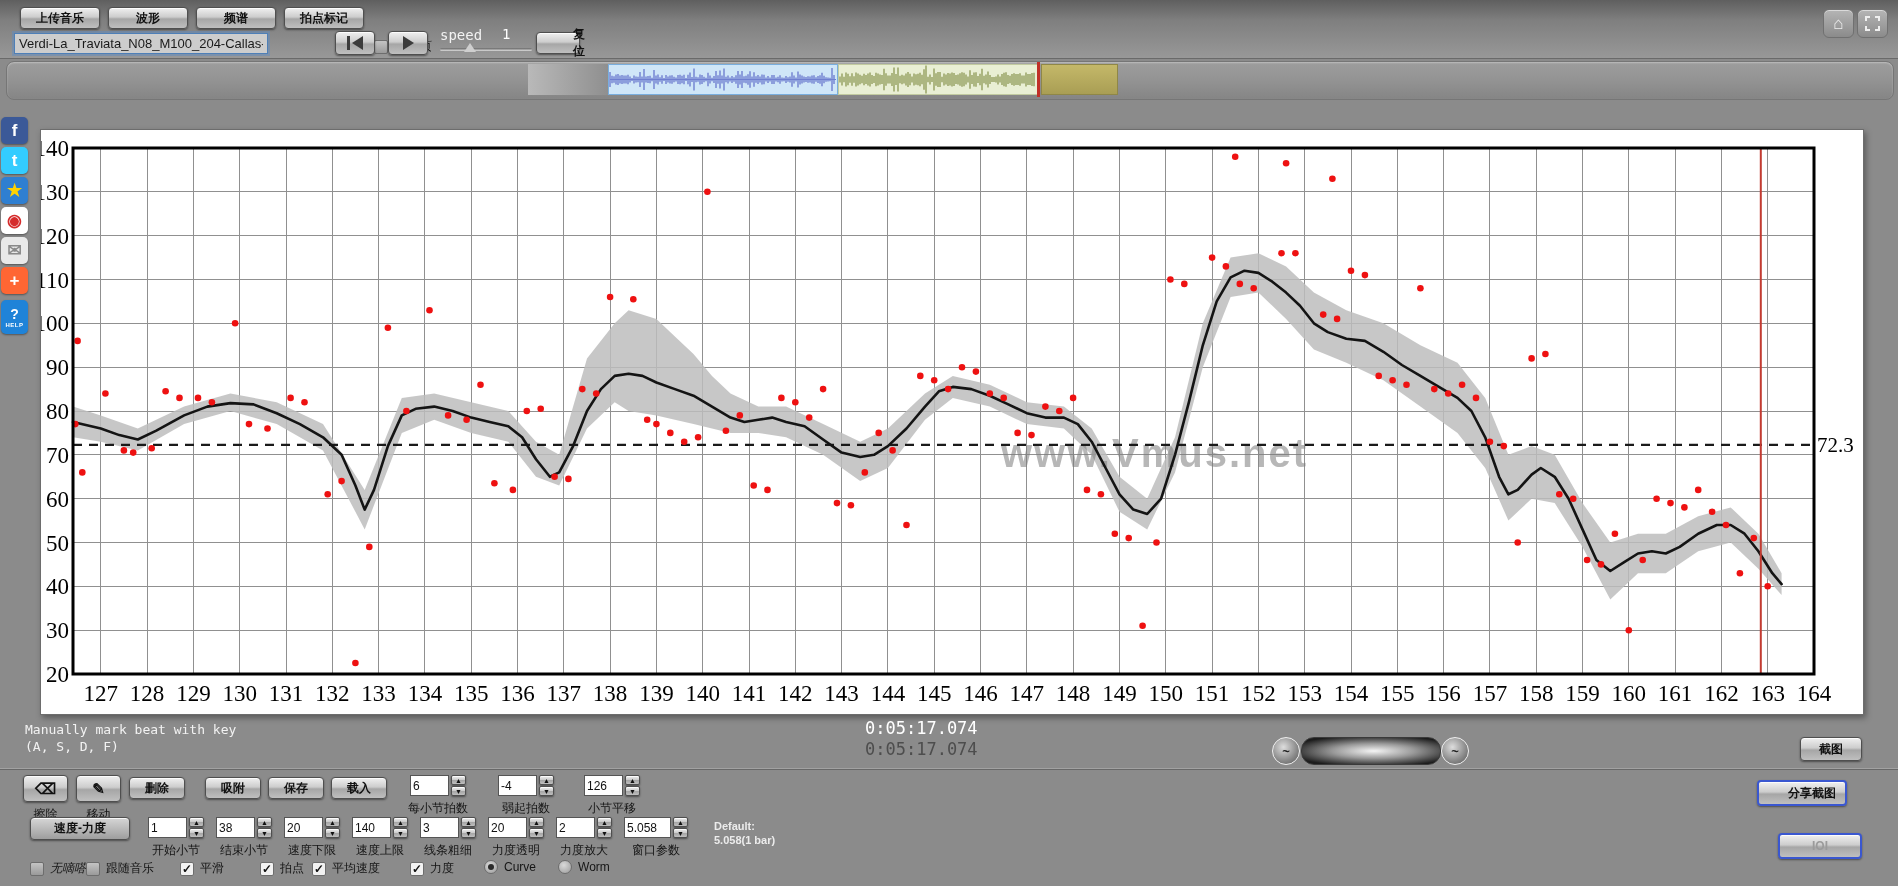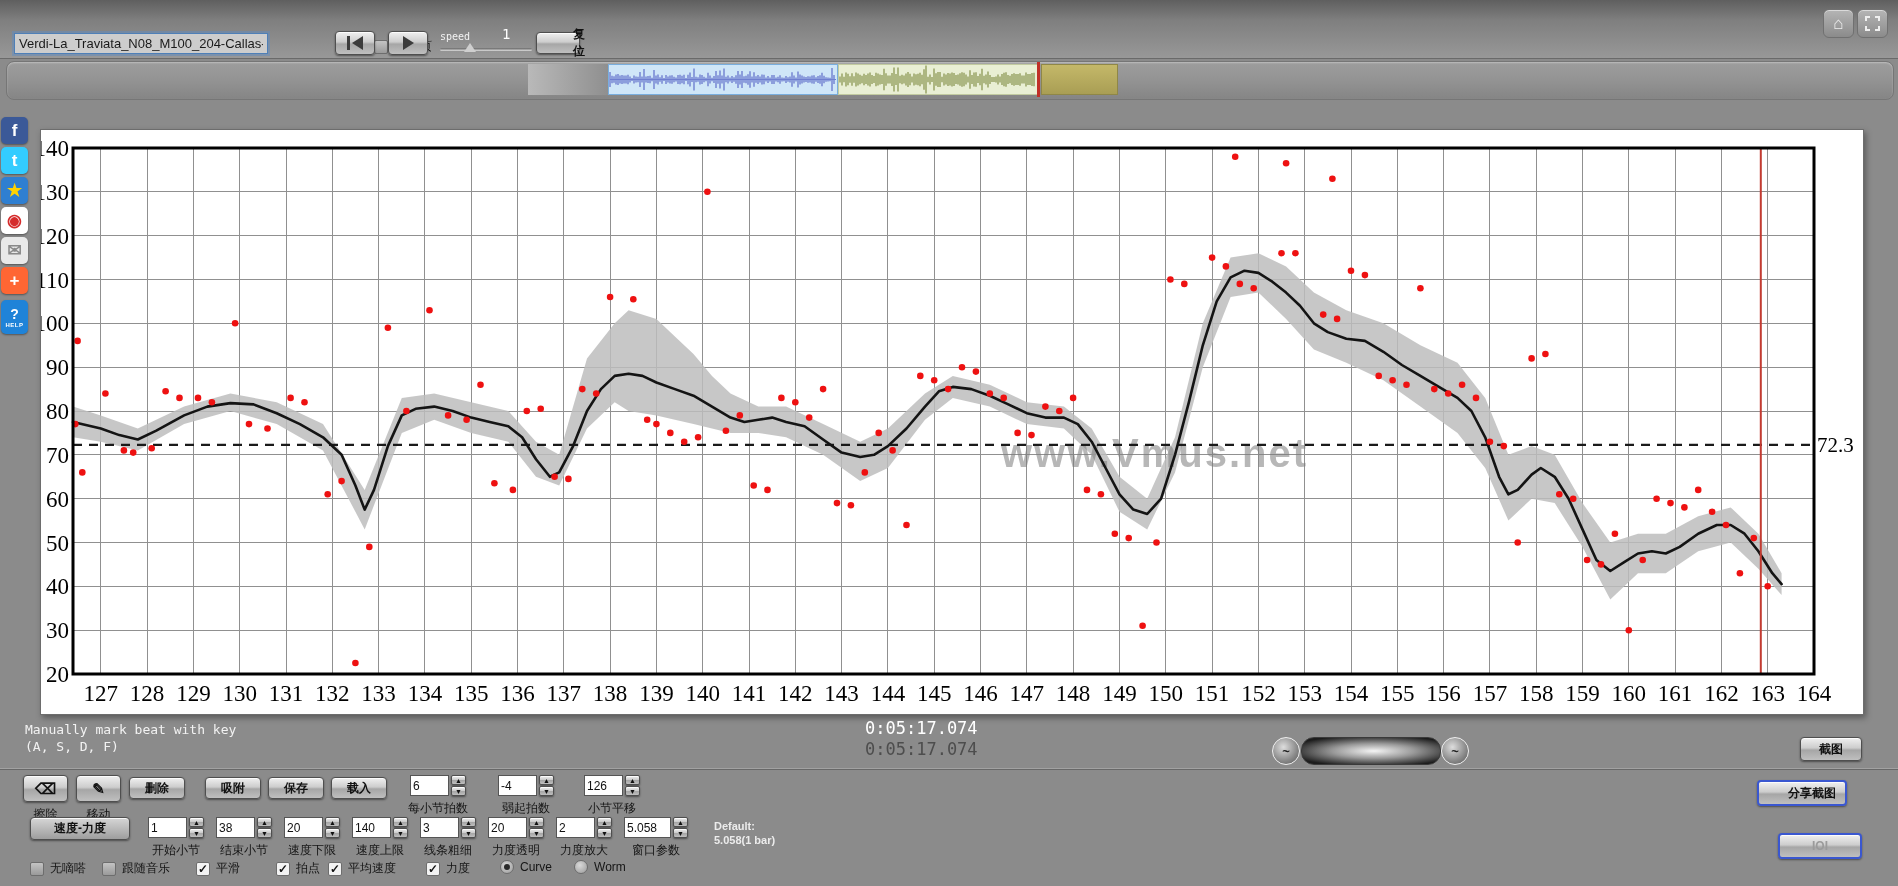--- a/index.html
+++ b/index.html
@@ -25,21 +25,21 @@
   #filename-input{position:absolute;left:14px;top:33px;width:244px;height:19px;
     background:#cdcdcd;border:1px solid #4e7fb7;outline:2px solid rgba(90,140,200,.45);
     font-family:"Liberation Sans",sans-serif;font-size:13px;color:#1a1a1a;padding:0 4px;}
   .transport{position:absolute;top:31px;width:40px;height:24px;}
   #btn-prev{left:335px;}
   #btn-play{left:388px;}
   .tri-right{width:0;height:0;border-left:11px solid #3c3c3c;border-top:7px solid transparent;border-bottom:7px solid transparent;}
   .tri-left{width:0;height:0;border-right:11px solid #3c3c3c;border-top:7px solid transparent;border-bottom:7px solid transparent;}
   .bar-glyph{width:3px;height:14px;background:#3c3c3c;margin-right:2px;}
   #speed-box{position:absolute;left:440px;top:26px;width:100px;}
-  #speed-label{font-size:10px;color:#f2f2f2;font-family:"DejaVu Sans Mono",monospace;}
+  #speed-label{font-size:14px;color:#f2f2f2;font-family:"DejaVu Sans Mono",monospace;}
   #speed-value{position:absolute;left:62px;top:0;font-size:14px;color:#fff;font-family:"DejaVu Sans Mono",monospace;}
   #speed-slider{position:absolute;left:0;top:22px;width:92px;height:3px;background:linear-gradient(180deg,#666,#ddd);border-radius:2px;}
   #speed-thumb{position:absolute;left:24px;top:-5px;width:0;height:0;
     border-bottom:9px solid #cfcfcf;border-left:6px solid transparent;border-right:6px solid transparent;}
   #reset-button{position:absolute;left:536px;top:32px;width:42px;height:22px;padding-left:42px;}
   .winbtn{position:absolute;top:9px;width:29px;height:27px;border-radius:6px;
     background:linear-gradient(180deg,#b5b5b5,#8b8b8b);border:1px solid #707070;
     box-shadow:inset 0 1px 0 rgba(255,255,255,.5);display:flex;align-items:center;justify-content:center;
     color:#efefef;font-size:17px;cursor:pointer;}
   #home-button{left:1823px;}
@@ -111,20 +111,26 @@
   .toggle{display:flex;align-items:center;gap:6px;font-size:12px;color:#151515;}
   #default-note{font-size:11px;line-height:14px;color:#ececec;font-weight:bold;margin-left:14px;margin-top:2px;white-space:nowrap;}
   #share-button{position:absolute;left:1757px;top:11px;width:90px;height:26px;border:2px solid #3a57d0;padding-left:20px;}
   #ioi-button{position:absolute;left:1778px;top:64px;width:84px;height:26px;border:2px solid #3a57d0;color:#9b9b9b;}
 </style>
 </head>
 <body>
 <div id="app">
 
   <div id="toolbar">
+    <div id="toolbar-buttons">
+        <div class="btn3d">上传音乐</div>
+        <div class="btn3d">波形</div>
+        <div class="btn3d">频谱</div>
+        <div class="btn3d">拍点标记</div>
+      </div>
     <div id="pageflip">
       <div class="cbbox"></div>
       <span style="font-size:12px;color:#111;">翻页</span>
     </div>
     <input id="filename-input" value="Verdi-La_Traviata_N08_M100_204-Callas-1953" style="">
     <div class="btn3d transport" id="btn-prev">
       <span class="bar-glyph"></span>
       <span class="tri-left"></span>
     </div>
     <div class="btn3d transport" id="btn-play">
@@ -765,21 +771,21 @@
             </div>
           </div>
           <div class="ctl-label">窗口参数</div>
         </div>
         <div id="default-note">
           <div>Default:</div>
           <div>5.058(1 bar)</div>
         </div>
       </div>
     <div class="prow" id="prow3">
-        <label class="toggle" style="margin-right: 16px;">
+        <label class="toggle" style=" font-style: italic;">
           <div class="cbbox"></div>
           <span>无嘀嗒</span>
         </label>
         <label class="toggle" style="margin-right: 26px;">
           <div class="cbbox"></div>
           <span>跟随音乐</span>
         </label>
         <label class="toggle" style="margin-right: 36px;">
           <div class="cbbox checked">✓</div>
           <span>平滑</span>

